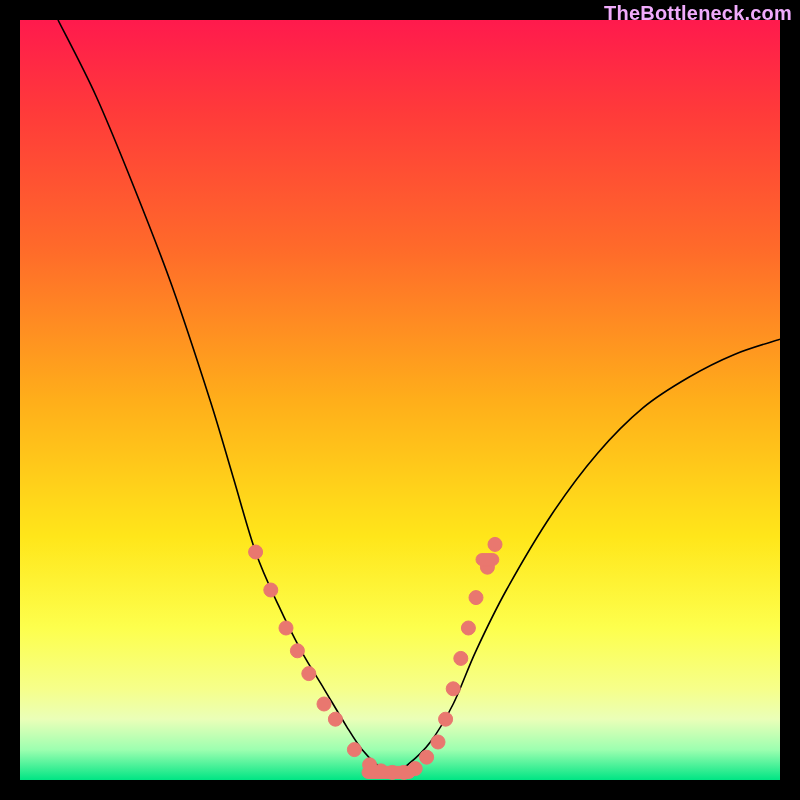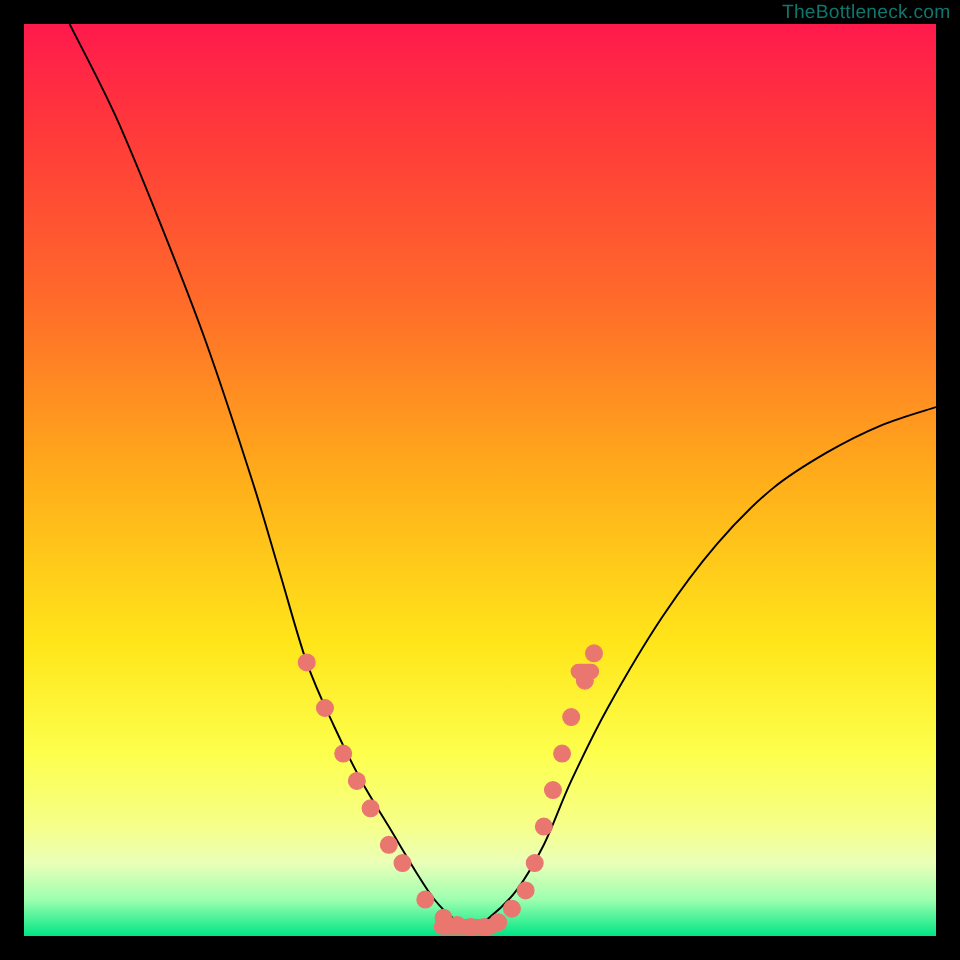--- a/index.html
+++ b/index.html
@@ -35,23 +35,23 @@
       #f6ff8a 88%,
       #eaffb8 92%,
       #9dffb0 96%,
       #00e584 100%
     );
   }
   .watermark {
     position: absolute;
     top: 2px;
     right: 8px;
-    color: #0f766e;
-    font-size: 16px;
-    font-weight: 400;
+    color: #f0abfc;
+    font-size: 20px;
+    font-weight: 700;
     letter-spacing: 0.2px;
   }
   svg.curve {
     position: absolute;
     left: 0;
     top: 0;
     width: 760px;
     height: 760px;
   }
   .marker {

